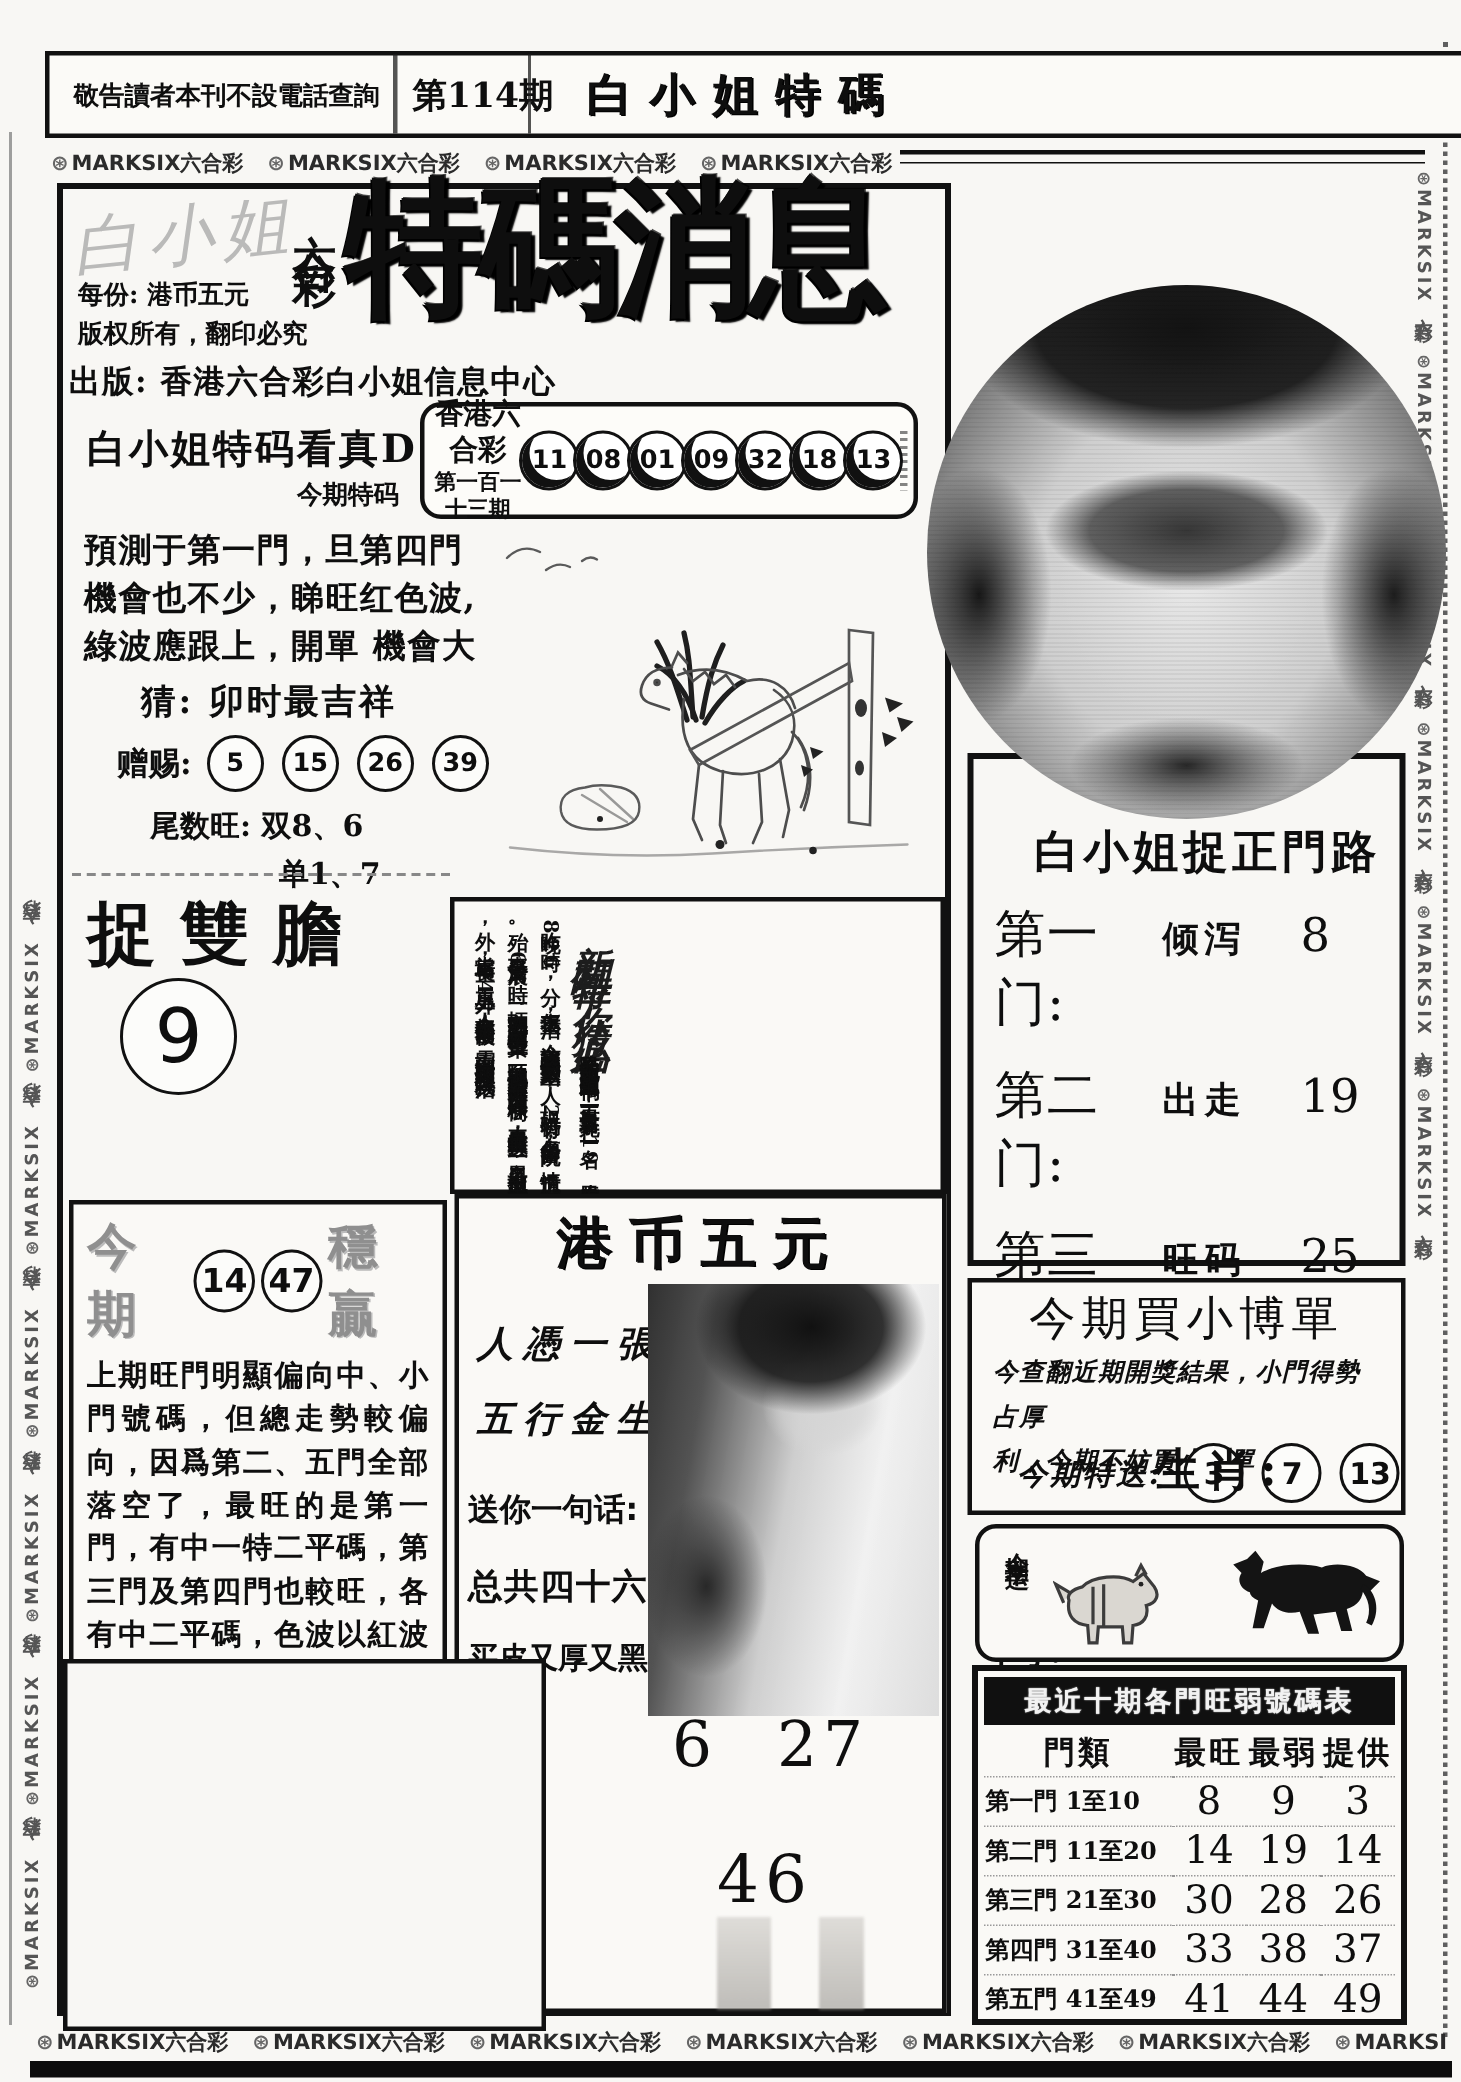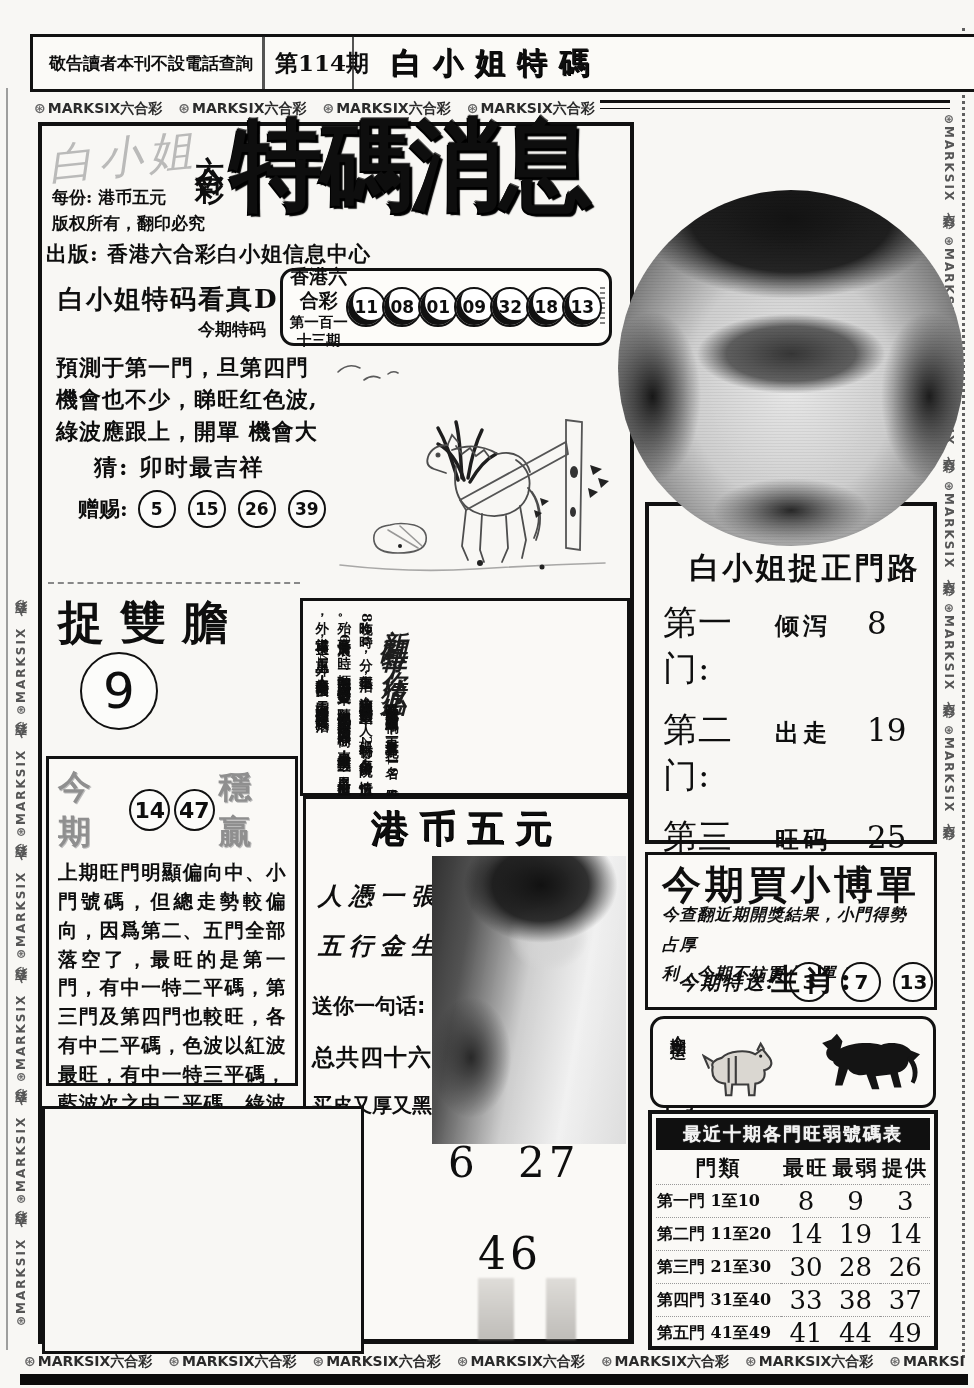--- a/index.html
+++ b/index.html
@@ -82,21 +82,21 @@
 
   
   .news-box{left:300px;top:598px;width:330px;height:198px;border:3px solid #111;box-sizing:border-box;
             padding:9px 8px;background:#faf9f6;}
   .news-flow{writing-mode:vertical-rl;text-orientation:mixed;height:178px;}
   .callig{font-size:25px;font-style:italic;letter-spacing:9px;margin:0 7px;color:#1d1d1d;
           font-weight:600;transform:skewX(-4deg);}
   .news-art{font-size:13.5px;font-weight:bold;line-height:1.62;letter-spacing:1.5px;margin-right:6px;}
 
   
-  .sw-box{left:46px;top:756px;width:252px;height:330px;border:3px solid #111;box-sizing:border-box;
+  .sw-box{left:46px;top:800px;width:252px;height:330px;border:3px solid #111;box-sizing:border-box;
           padding:6px 9px;background:#faf9f6;}
   .sw-head{display:flex;align-items:center;justify-content:center;gap:4px;margin-bottom:4px;}
   .sw-gray{font-size:33px;font-weight:900;color:#8f8f8f;text-shadow:1px 1px 0 #bbb;letter-spacing:2px;}
   .circ.c38{width:38px;height:38px;font-size:22px;border-width:2.5px;}
   .sw-para{font-size:19.5px;font-weight:700;line-height:1.48;text-align:justify;letter-spacing:.5px;}
 
   
   .ins-box{left:303px;top:796px;width:328px;height:546px;border:3px solid #111;box-sizing:border-box;background:#faf9f6;}
   .ins-title{left:303px;top:804px;width:328px;text-align:center;font-size:37px;font-weight:900;letter-spacing:11px;
              text-shadow:1px 1px 0 #000;white-space:nowrap;}
@@ -156,21 +156,21 @@
   .gates-title{left:645px;top:548px;width:292px;text-align:center;font-size:30px;font-weight:900;
                letter-spacing:3px;z-index:2;padding-left:14px;}
   .gate-rows{left:663px;top:600px;width:258px;}
   .gate-row{display:flex;align-items:baseline;margin-bottom:15px;}
   .gate-name{font-size:34px;font-weight:400;width:112px;letter-spacing:1px;}
   .gate-word{font-size:24px;font-weight:800;font-family:"DejaVu Sans",sans-serif;width:92px;letter-spacing:4px;}
   .gate-num{font-size:31px;font-weight:400;}
 
   
   .sb-box{left:645px;top:852px;width:292px;height:158px;border:3px solid #111;box-sizing:border-box;background:#faf9f6;}
-  .sb-title{left:645px;top:858px;width:292px;text-align:center;font-size:39px;font-weight:700;letter-spacing:4px;}
+  .sb-title{left:645px;top:858px;width:292px;text-align:center;font-size:31px;font-weight:400;letter-spacing:4px;}
   .sb-body{left:662px;top:900px;width:262px;font-size:16.5px;font-style:italic;font-weight:600;
            line-height:1.8;white-space:pre-line;letter-spacing:1px;}
   .sb-send{left:678px;top:962px;display:flex;align-items:center;gap:14px;}
   .sb-send-label{font-size:20px;font-style:italic;font-weight:800;letter-spacing:2px;}
   .circ.c36{width:36px;height:36px;font-size:20px;border-width:2.5px;}
 
   
   .zo-box{left:650px;top:1016px;width:286px;height:92px;border:3px solid #111;border-radius:14px;
           box-sizing:border-box;background:#faf9f6;}
   .zo-lucky{left:666px;top:1022px;width:22px;font-size:16px;font-weight:900;line-height:1.22;
@@ -263,20 +263,27 @@
   </div>
   <div class="abs fc-gifts">
     <span>赠赐:</span>
     <span style="display:flex;gap:12px;">
 
     <span class="circ c34">5</span>
         <span class="circ c34">15</span>
         <span class="circ c34">26</span>
         <span class="circ c34">39</span>
       </span>
+  </div>
+  <div class="abs fc-tails">
+    <div>
+      <span>尾数旺:</span>
+      <span>双8、6</span>
+    </div>
+    <div class="indent">单1、7</div>
   </div>
   <div class="abs dashed-sep"></div>
 
   <div class="abs horse-sketch">
     <svg width="290" height="235" viewBox="0 0 290 235">
       <g stroke="#5a5a5a" stroke-width="1.6" fill="none" stroke-linecap="round">
         <path d="M8,22 q10,-10 22,-4"></path>
           <path d="M34,30 q8,-6 16,-2"></path>
           <path d="M58,24 q5,-4 10,-1"></path>
         <path d="M10,215 q70,8 135,4 t130,-6" opacity=".5"></path>

